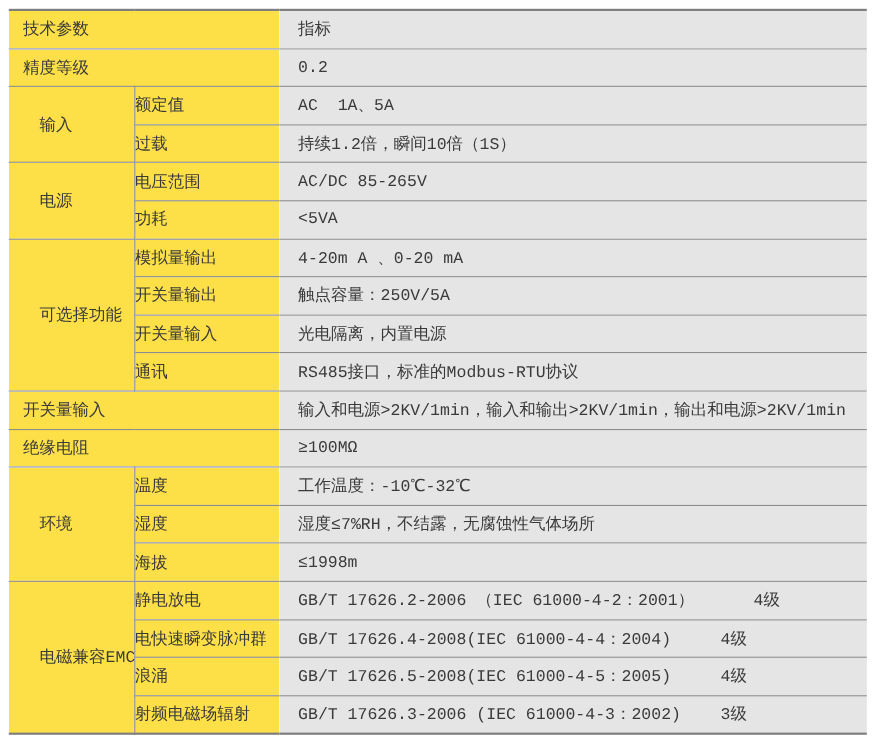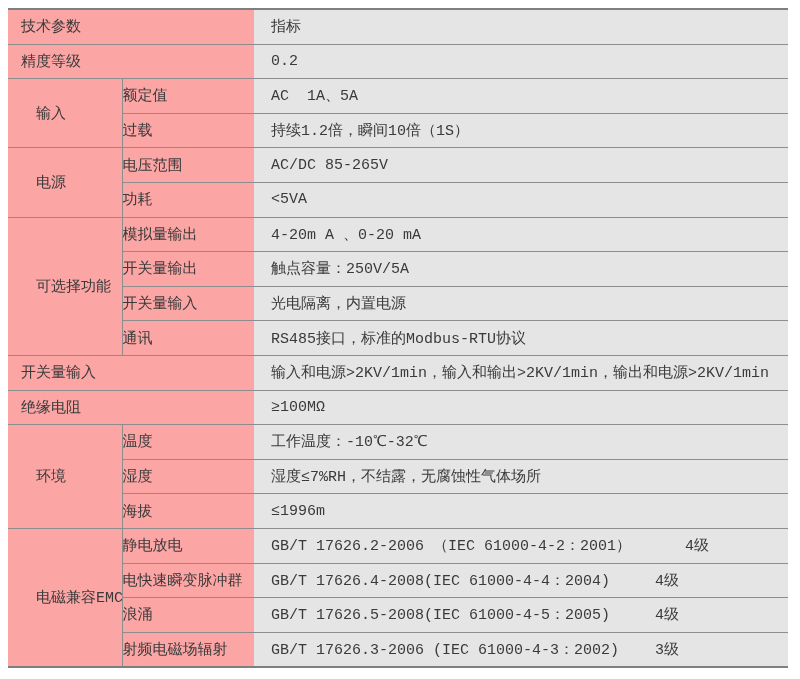--- a/index.html
+++ b/index.html
@@ -33,21 +33,21 @@
     height: 33.6px;
     padding: 0;
     border-bottom: 1px solid #8d8d8d;
     font-size: 15px;
     color: #3a3a3a;
     vertical-align: middle;
     white-space: pre;
     overflow: hidden;
   }
   td.g {
-    background: #fca5a5;
+    background: #fde047;
   }
   td.lab {
     padding-left: 13px;
   }
   td.glab {
     padding-left: 28px;
     border-right: 1px solid #8d8d8d;
   }
   td.sublab {
   }
@@ -130,21 +130,21 @@
       <td class="g glab" rowspan="3">环境</td>
       <td class="g sublab">温度</td>
       <td class="val">工作温度：-10℃-32℃</td>
     </tr>
     <tr>
       <td class="g sublab">湿度</td>
       <td class="val">湿度≤7%RH，不结露，无腐蚀性气体场所</td>
     </tr>
     <tr>
       <td class="g sublab">海拔</td>
-      <td class="val">≤1996m</td>
+      <td class="val">≤1998m</td>
     </tr>
 
     <tr>
       <td class="g glab" rowspan="4">电磁兼容EMC</td>
       <td class="g sublab">静电放电</td>
       <td class="val">GB/T 17626.2-2006 （IEC 61000-4-2：2001）      4级</td>
     </tr>
     <tr>
       <td class="g sublab">电快速瞬变脉冲群</td>
       <td class="val">GB/T 17626.4-2008(IEC 61000-4-4：2004)     4级</td>

